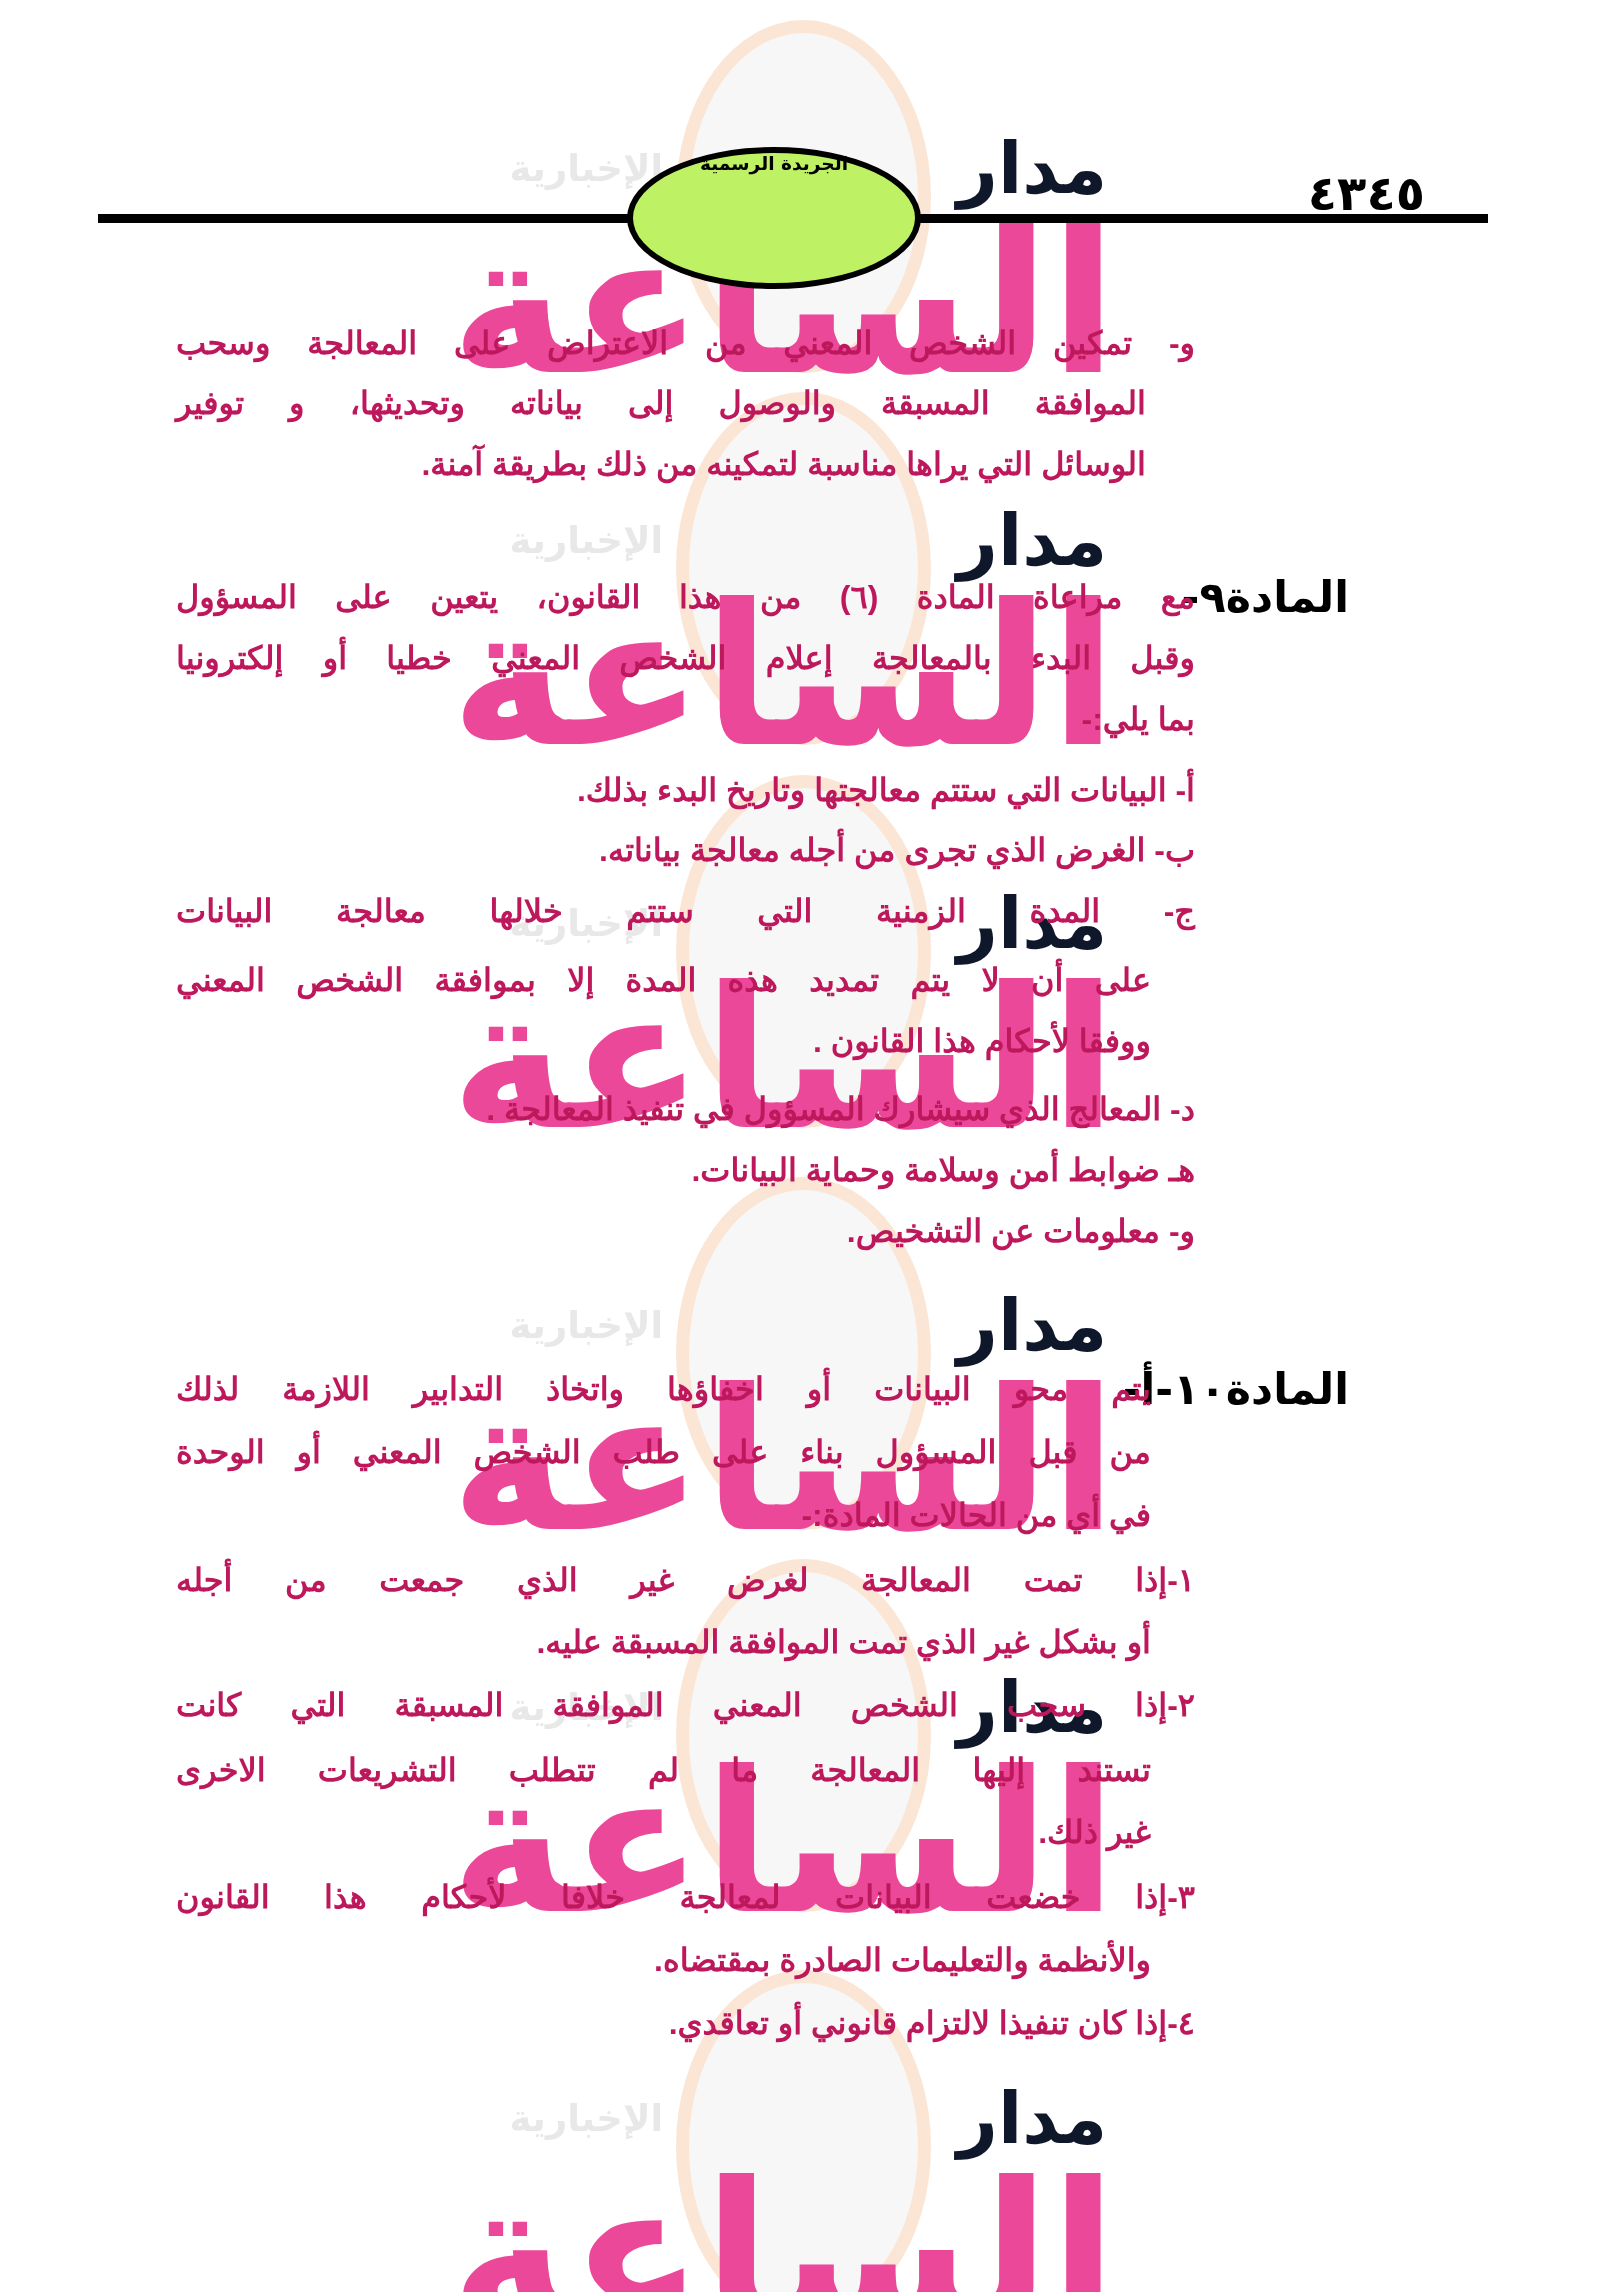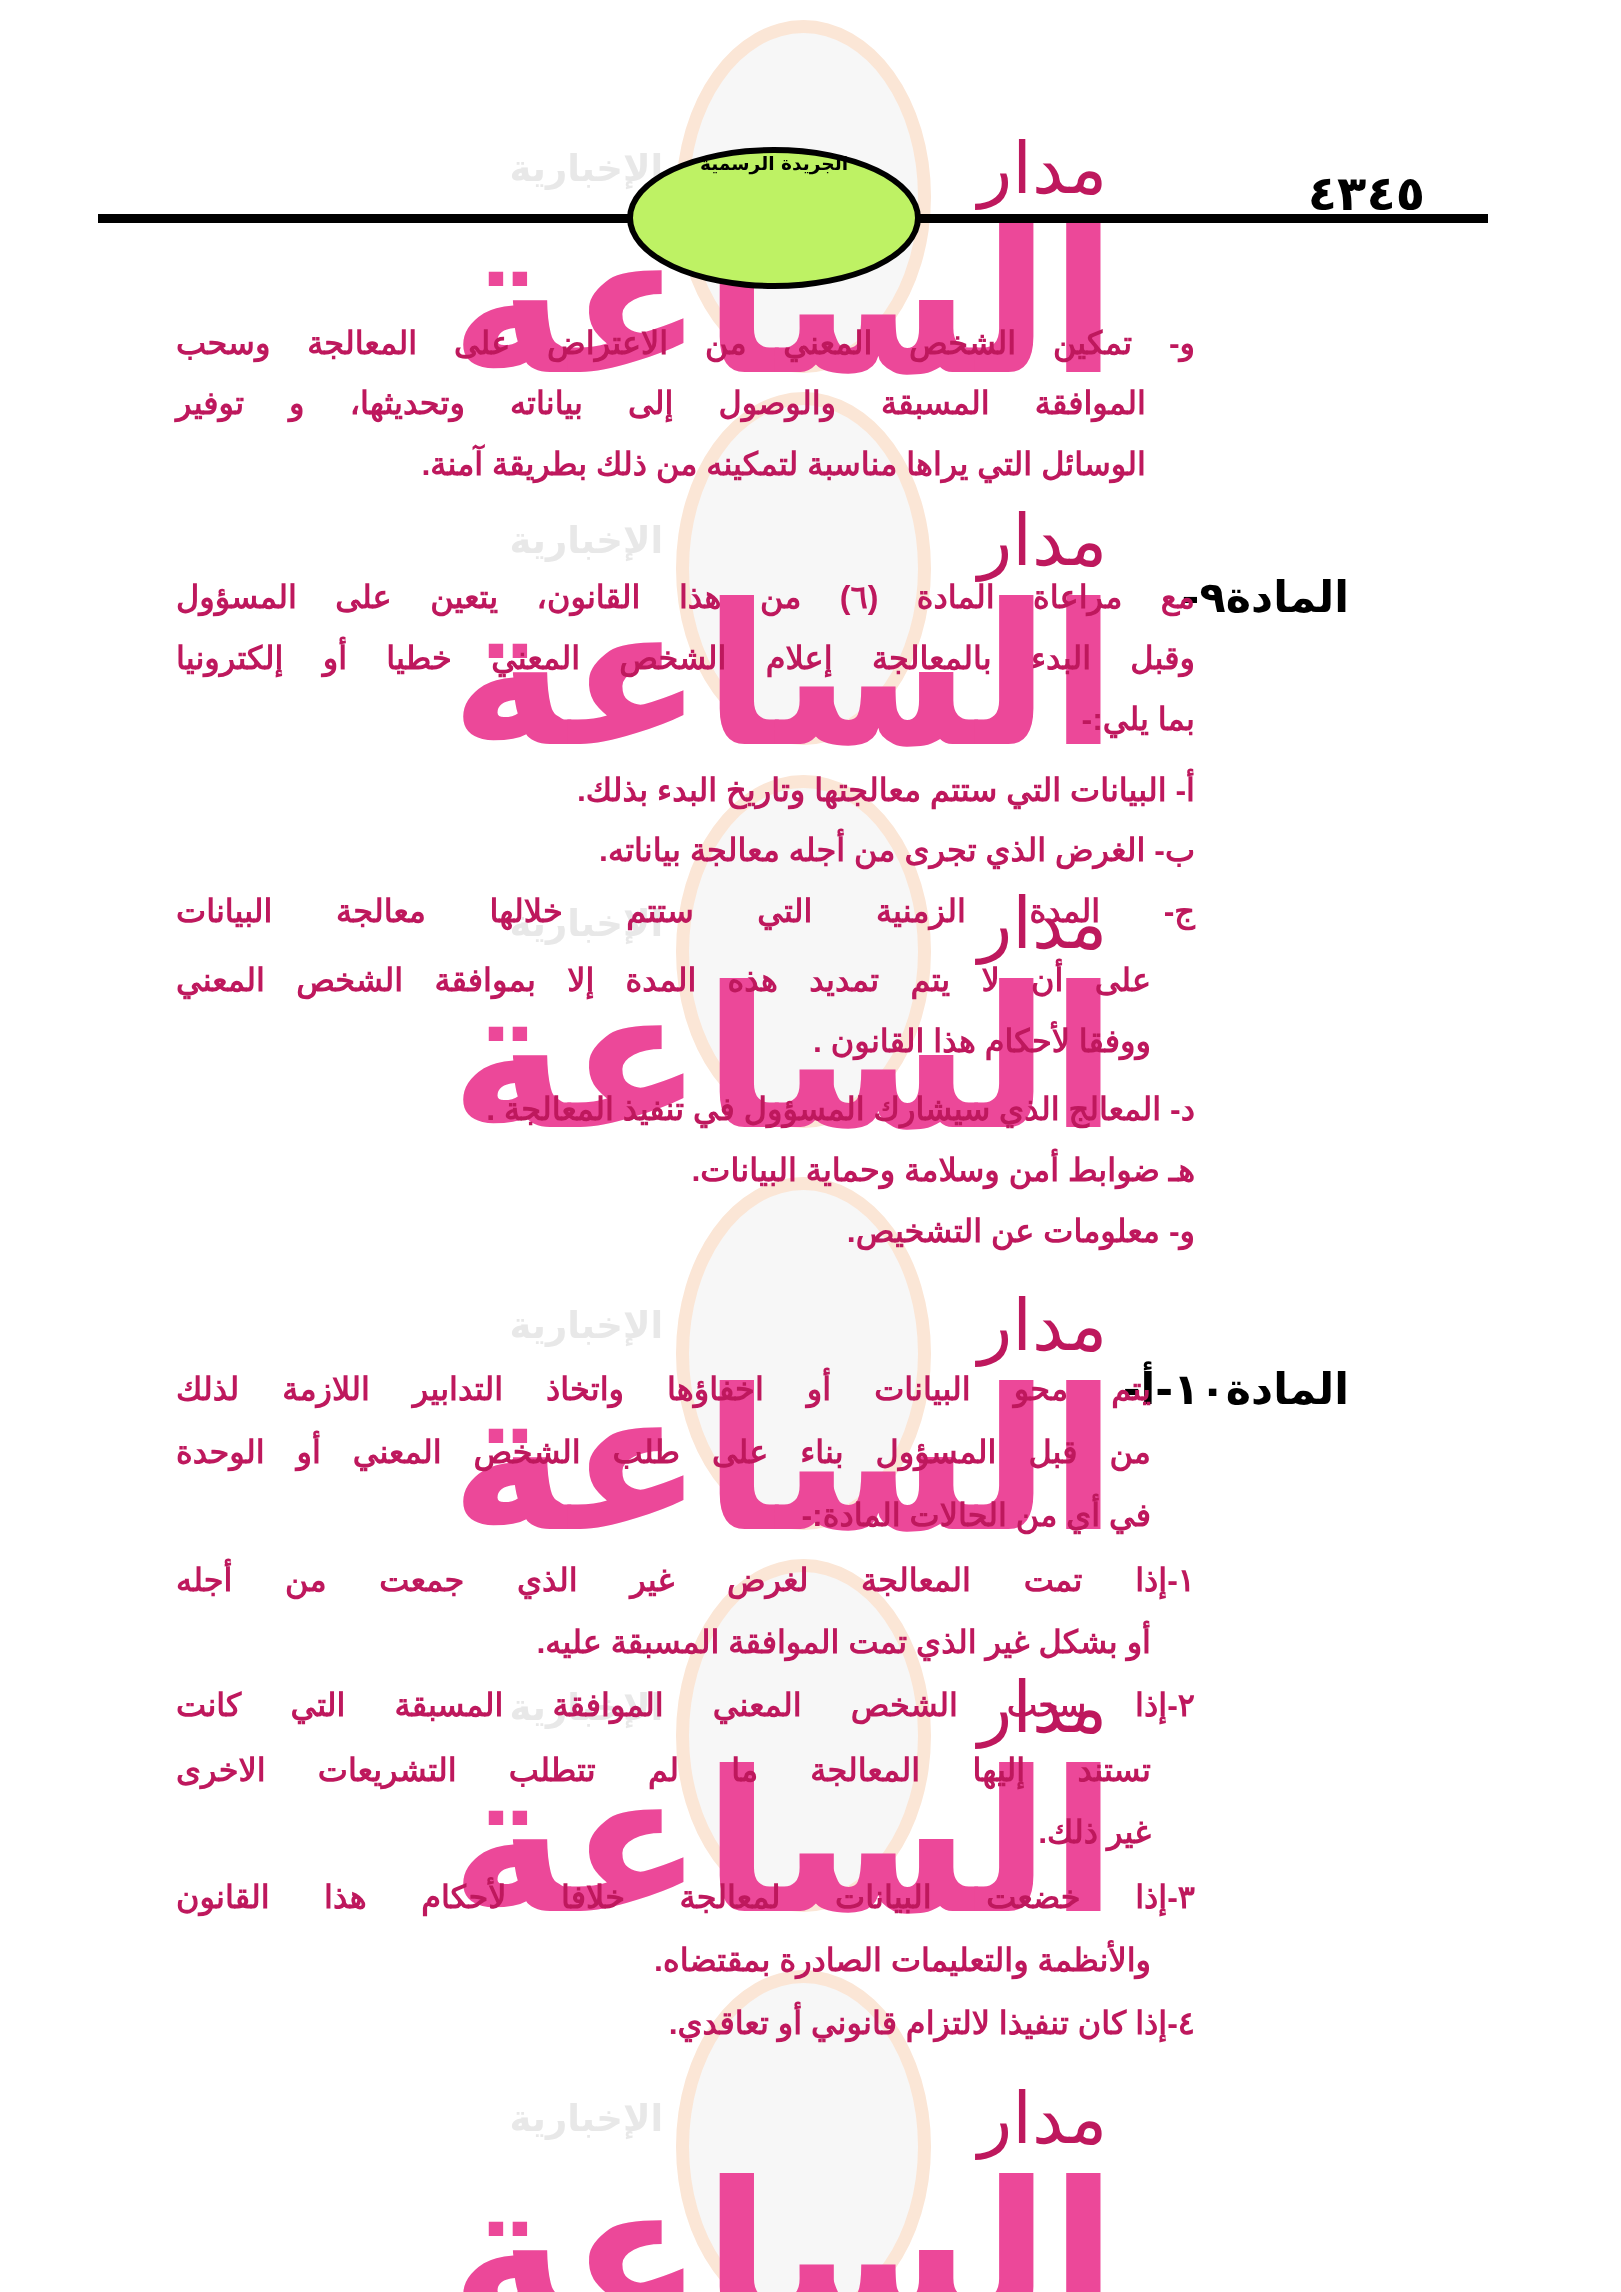--- a/index.html
+++ b/index.html
@@ -19,22 +19,22 @@
     border-radius: 50%;
     border: 13.7px solid #fbe6d6;
     background: #f7f7f7;
     box-sizing: border-box;
   }
   .wm .brand-small {
     position: absolute; left: 19.6px; top: 147px; font-size: 37px; font-weight: bold;
     color: #e8e8e8; direction: rtl;
   }
   .wm .brand-mid {
-    position: absolute; right: 9.8px; top: 127px; font-size: 71px; font-weight: normal;
-    color: #be185d; direction: rtl;
+    position: absolute; right: 9.8px; top: 127px; font-size: 71px; font-weight: bold;
+    color: #0f172a; direction: rtl;
   }
   .wm .brand-big {
     position: absolute; left: 54px; right: 0; top: 206px; text-align: center;
     font-size: 196px; line-height: 196px; font-weight: bold; color: #ec4899; direction: rtl;
     letter-spacing: -3.9px;
   }
 
   
   .page-number {
     position: absolute; right: 196px; top: 125px; z-index: 2;

